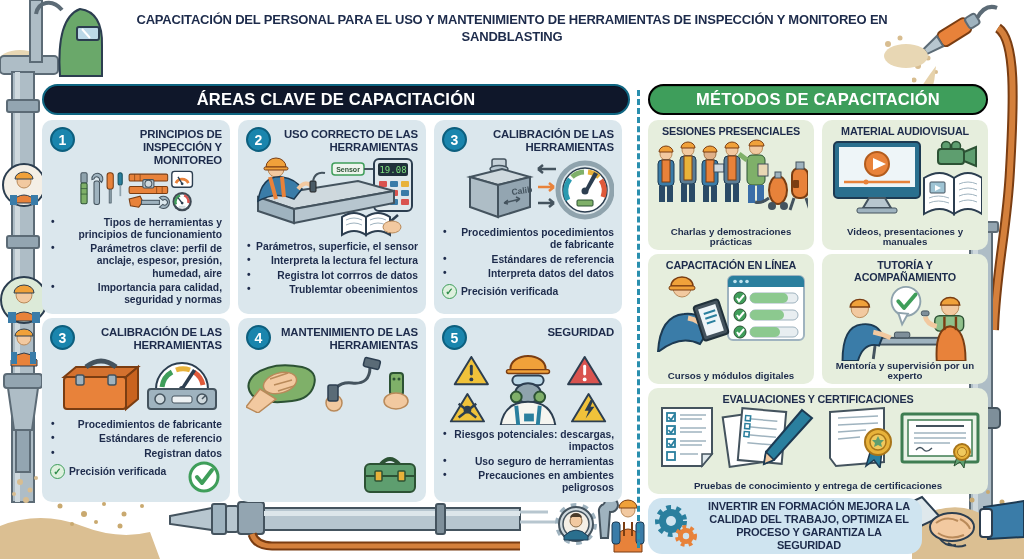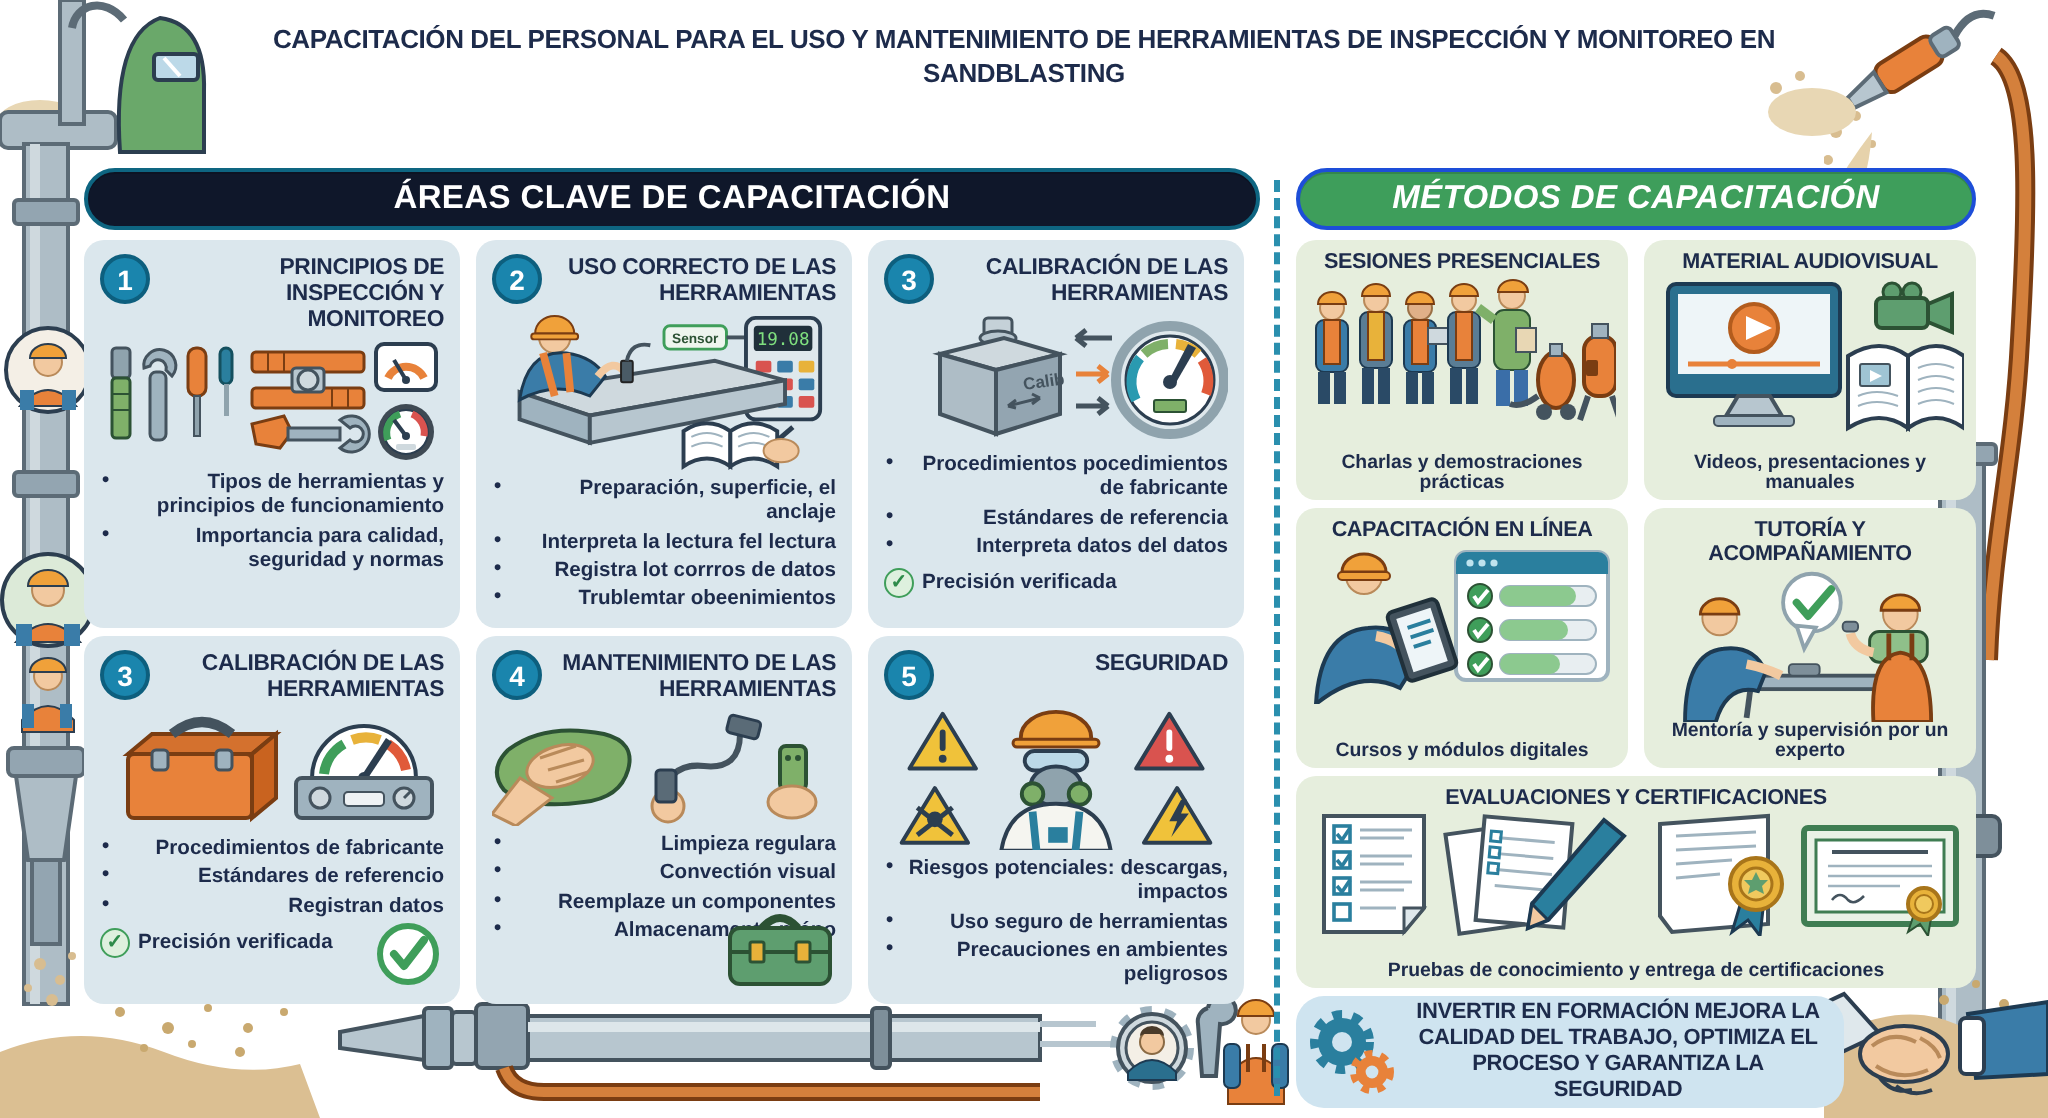--- a/index.html
+++ b/index.html
@@ -12,21 +12,21 @@
     font-size:13px; font-weight:bold; color:#1d2b4b; line-height:1.28; letter-spacing:-0.2px;
     z-index:5;
   }
 
   .pill {
     position:absolute; top:84px; height:31px; border-radius:16px; color:#fff;
     font-weight:bold; font-size:16.5px; display:flex; align-items:center; justify-content:center;
     letter-spacing:0.2px; z-index:5; box-shadow:0 1px 0 rgba(0,0,0,0.15) inset;
   }
   .pill-left { left:42px; width:588px; background:#0f172a; border:2px solid #0e6581; }
-  .pill-right { left:648px; width:340px; background:#3e9e5b; border:2px solid #1d4ed8;font-style:italic; }
+  .pill-right { left:648px; width:340px; background:#3e9e5b; border:2px solid #000000; }
 
   .divider {
     position:absolute; left:637px; top:90px; height:458px; width:0;
     border-left:3px dashed #2a8fae; z-index:4;
   }
 
   
   .card-left {
     position:absolute; width:188px; background:#dbe7ed; border-radius:10px;
     padding:7px 8px 6px 8px; z-index:5; display:flex; flex-direction:column;
@@ -254,20 +254,21 @@
       <circle cx="153" cy="46" r="14" fill="#3f4a54"></circle>
       <circle cx="153" cy="46" r="11" fill="#ffffff" stroke="#2c3e50"></circle>
       <path d="M144,50 A10,10 0 0 1 150,37" fill="none" stroke="#3f9e5a" stroke-width="3.5"></path>
       <path d="M156,37 A10,10 0 0 1 162,48" fill="none" stroke="#d9534f" stroke-width="3.5"></path>
       <line x1="153" y1="48" x2="147" y2="40" stroke="#2c3e50" stroke-width="2"></line>
       <circle cx="153" cy="48" r="2" fill="#2c3e50"></circle>
       <rect x="148" y="52" width="10" height="3" rx="1" fill="#cfd9de"></rect>
     </svg>
     <ul class="bullets">
       <li>Tipos de herramientas y principios de funcionamiento</li>
+      <li>Parámetros clave: perfil de anclaje, espesor, presión, humedad, aire</li>
       <li>Importancia para calidad, seguridad y normas</li>
     </ul>
   </div>
 
   <div class="card-left" style="left:238px;top:120px;height:194px">
     <div class="card-head">
       <div class="num">2</div>
       <div class="card-title">USO CORRECTO DE LAS HERRAMIENTAS</div>
     </div>
     <svg class="illus" width="172" height="80" viewBox="0 0 172 80">
@@ -303,21 +304,21 @@
       <path d="M67,24 q2,-10 12,-8" fill="none" stroke="#44535e" stroke-width="2"></path>
       <g>
         <path d="M96,60 Q108,52 120,60 L120,78 Q108,70 96,78 Z" fill="#ffffff" stroke="#2c3e50" stroke-width="2"></path>
         <path d="M120,60 Q132,52 144,60 L144,78 Q132,70 120,78 Z" fill="#ffffff" stroke="#2c3e50" stroke-width="2"></path>
         <path d="M100,63 q8,-4 16,0 M100,68 q8,-4 16,0 M124,63 q8,-4 16,0 M124,68 q8,-4 16,0" stroke="#9fb3bf" fill="none"></path>
         <line x1="138" y1="70" x2="152" y2="58" stroke="#2c3e50" stroke-width="2.5"></line>
         <ellipse cx="146" cy="70" rx="9" ry="6" fill="#f2c9a0" stroke="#b98a5a"></ellipse>
       </g>
     </svg>
     <ul class="bullets">
-      <li>Preparación, superficie, el anclaje</li>
+      <li>Parámetros, superficie, el sensor</li>
       <li>Interpreta la lectura fel lectura</li>
       <li>Registra lot corrros de datos</li>
       <li>Trublemtar obeenimientos</li>
     </ul>
   </div>
 
   <div class="card-left" style="left:434px;top:120px;height:194px">
     <div class="card-head">
       <div class="num">3</div>
       <div class="card-title">CALIBRACIÓN DE LAS HERRAMIENTAS</div>
@@ -405,26 +406,20 @@
       <path d="M24,24 l18,-6 M28,30 l18,-5 M32,36 l16,-5" stroke="#b98a5a" stroke-width="1.5" fill="none"></path>
       <path d="M84,46 q4,-20 22,-18 q18,2 18,-16" fill="none" stroke="#44535e" stroke-width="3"></path>
       <rect x="118" y="4" width="16" height="9" rx="2" fill="#5a6b77" stroke="#2c3e50" stroke-width="1.5" transform="rotate(14 126 8)"></rect>
       <circle cx="88" cy="48" r="8" fill="#f2c9a0" stroke="#b98a5a" stroke-width="1.5"></circle>
       <rect x="82" y="30" width="10" height="16" rx="2" fill="#5a6b77" stroke="#2c3e50" stroke-width="1.5"></rect>
       <rect x="144" y="18" width="13" height="22" rx="3" fill="#7fb069" stroke="#2c5234" stroke-width="2"></rect>
       <circle cx="148" cy="24" r="1.5" fill="#2c5234"></circle>
         <circle cx="153" cy="24" r="1.5" fill="#2c5234"></circle>
       <ellipse cx="150" cy="46" rx="12" ry="8" fill="#f2c9a0" stroke="#b98a5a" stroke-width="1.5"></ellipse>
     </svg>
-    <ul class="bullets">
-      <li>Limpieza regulara</li>
-      <li>Convectión visual</li>
-      <li>Reemplaze un componentes</li>
-      <li>Almacenamento prépo</li>
-    </ul>
     <svg class="corner-toolbox" width="58" height="42" viewBox="0 0 58 42">
       <path d="M20,10 q9,-10 18,0" fill="none" stroke="#2c5234" stroke-width="4"></path>
       <rect x="4" y="10" width="50" height="28" rx="5" fill="#5e9e6f" stroke="#2c5234" stroke-width="2"></rect>
       <line x1="4" y1="22" x2="54" y2="22" stroke="#2c5234" stroke-width="2"></line>
       <rect x="14" y="17" width="7" height="10" rx="1" fill="#e8b23a" stroke="#2c5234" stroke-width="1.5"></rect>
       <rect x="37" y="17" width="7" height="10" rx="1" fill="#e8b23a" stroke="#2c5234" stroke-width="1.5"></rect>
     </svg>
   </div>
 
   <div class="card-left" style="left:434px;top:318px;height:184px">

